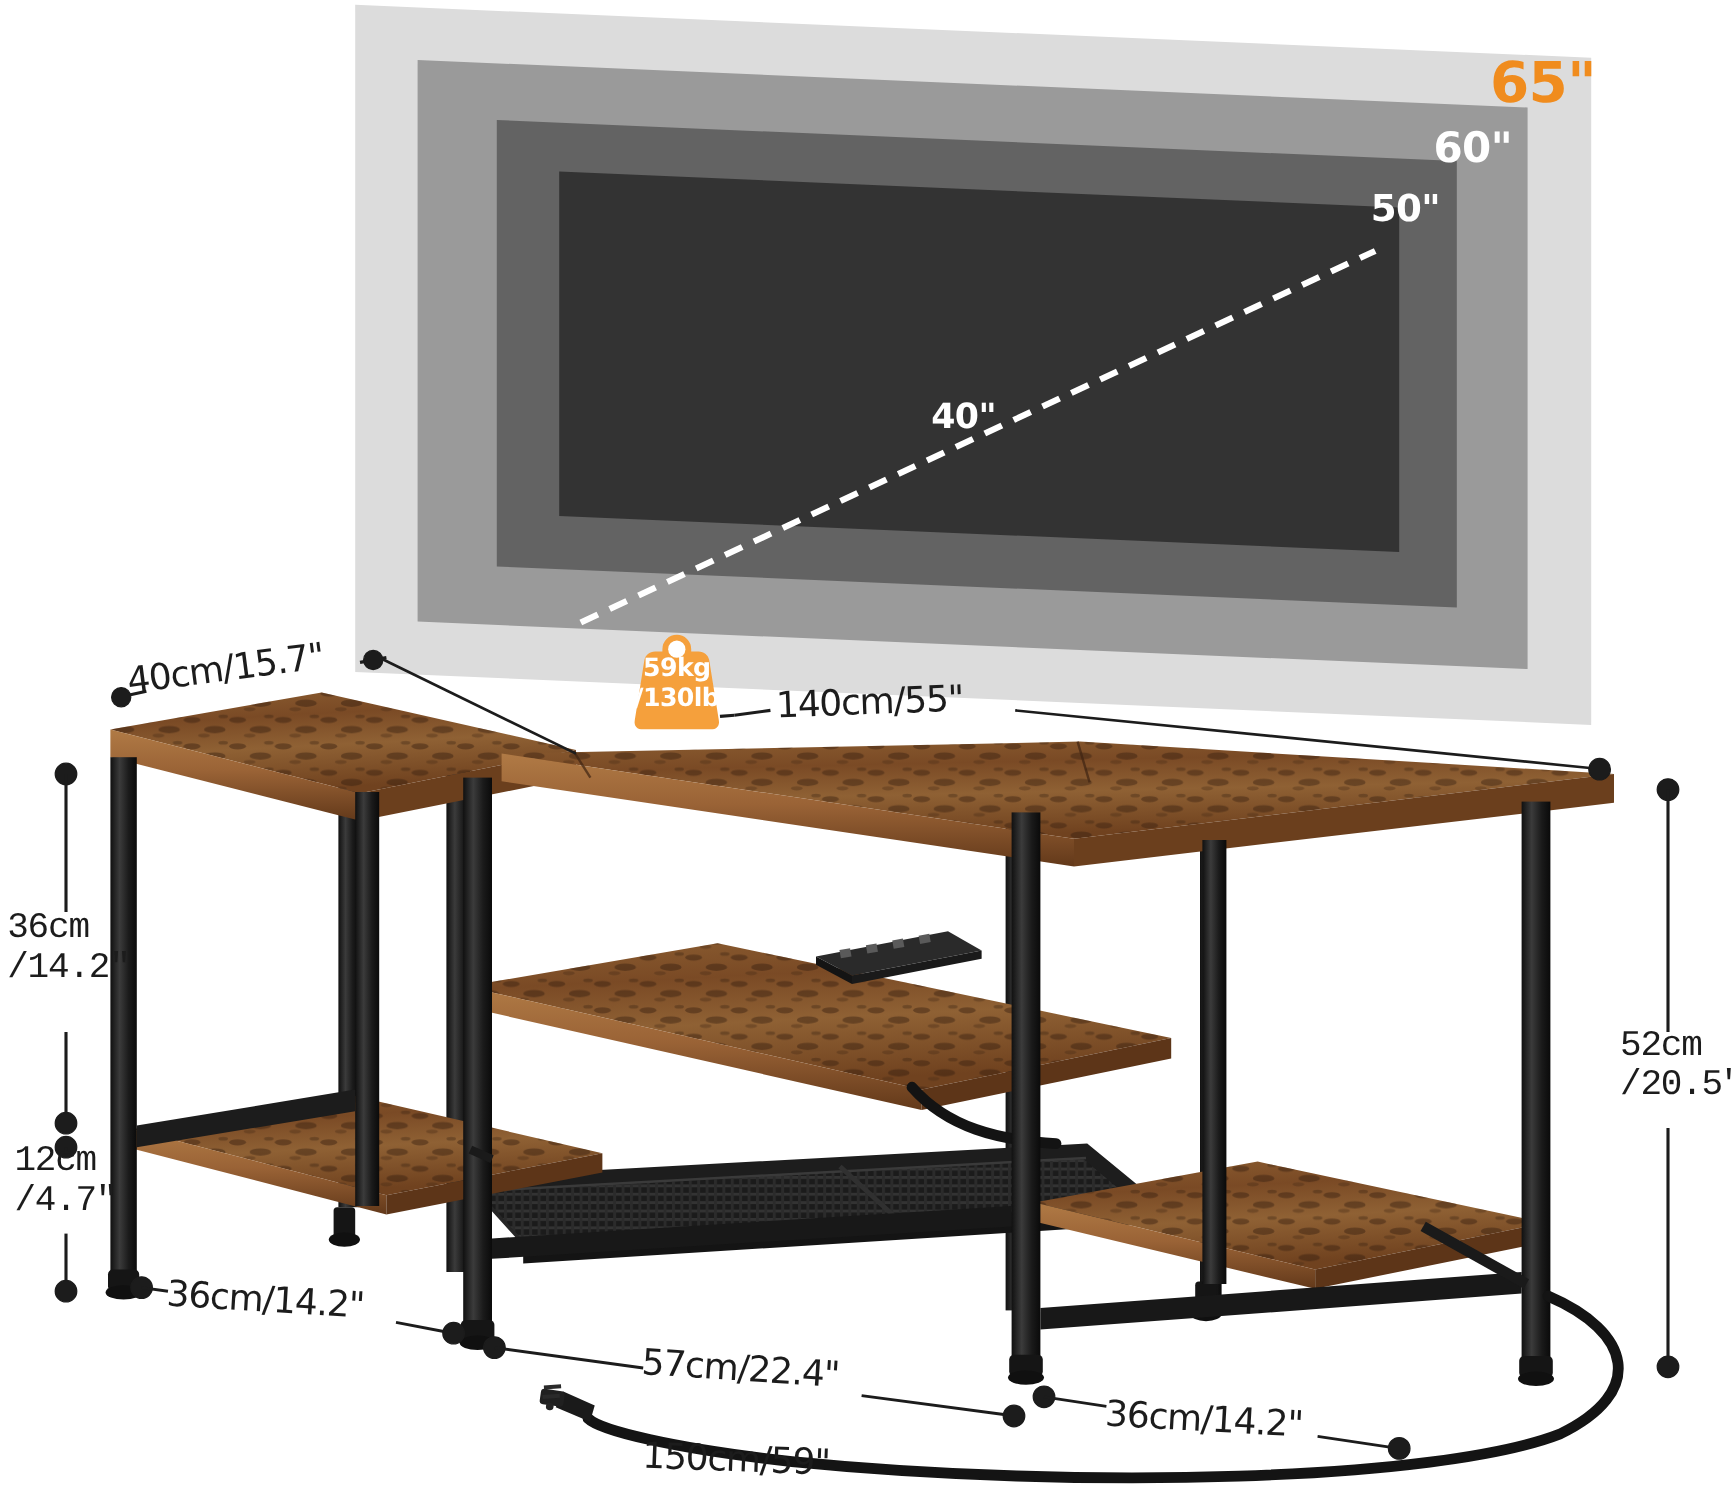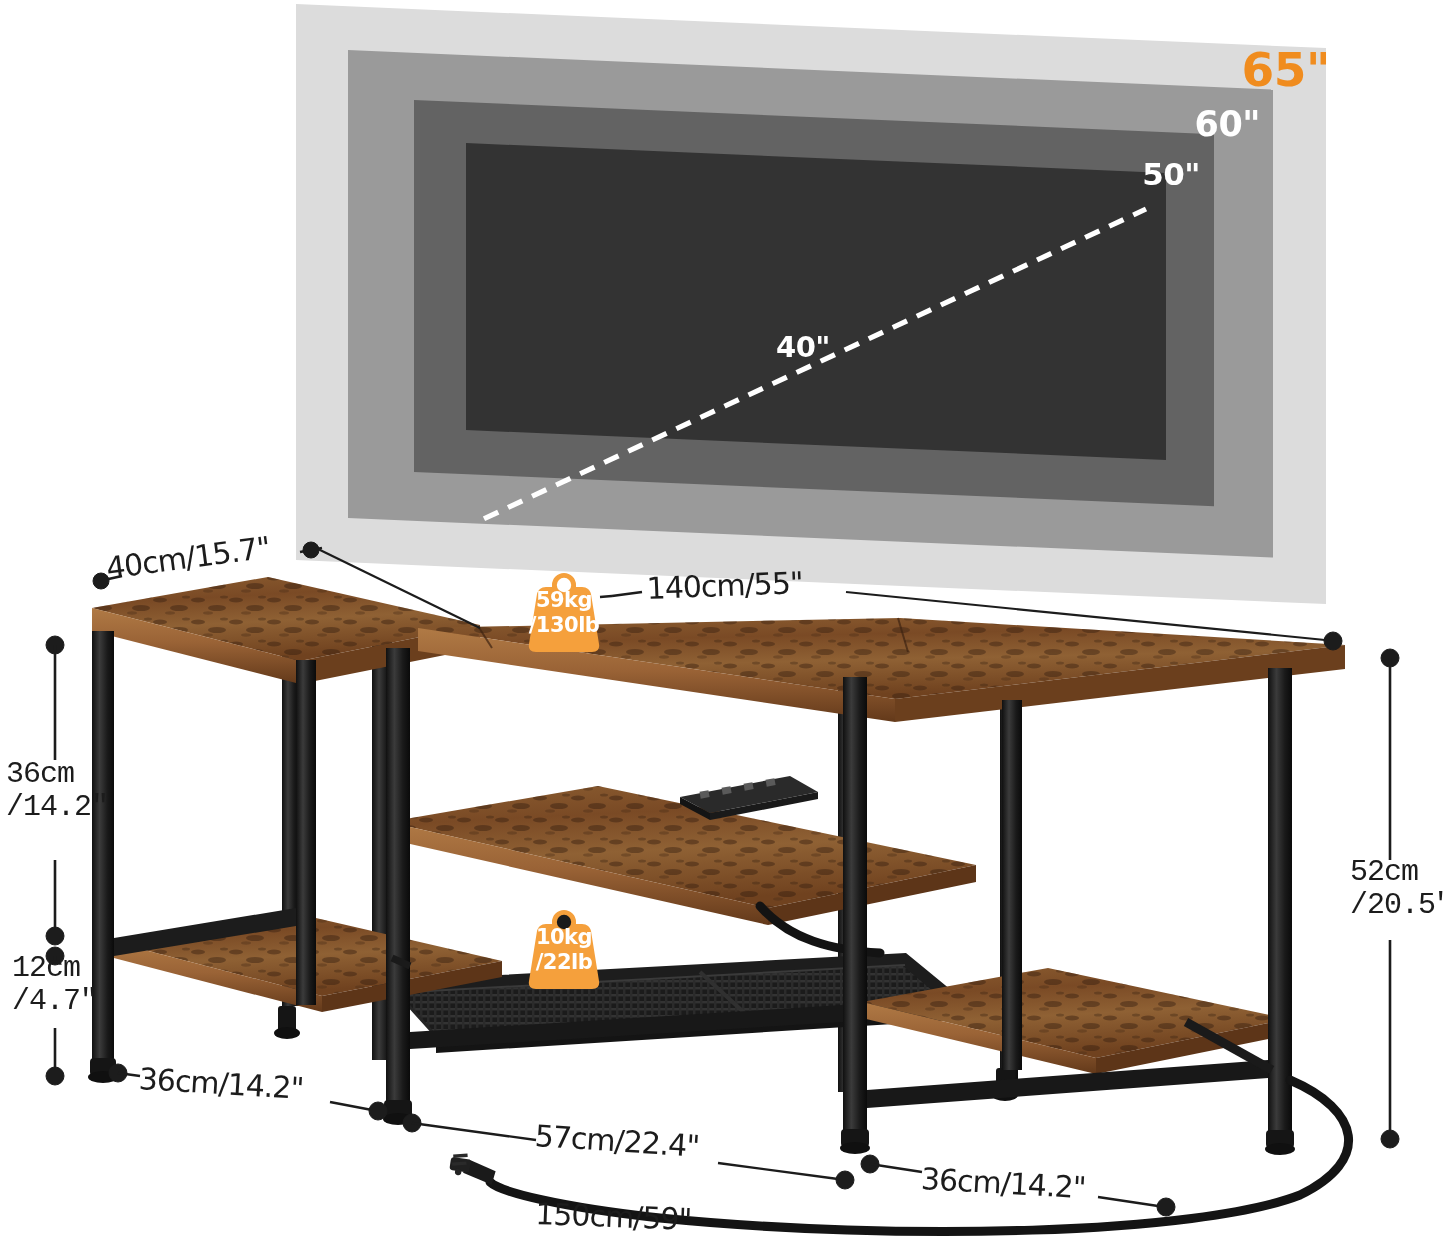--- a/index.html
+++ b/index.html
@@ -43,21 +43,21 @@
        font-family:Liberation Mono, monospace;letter-spacing:-1px;}
   .d-36v {left:6px;  top:758px;}
   .d-12v {left:12px;  top:952px;}
   .d-52v {left:1350px;top:856px;}
 
   
   .badge{position:absolute;width:92px;height:86px;}
   .badge .txt{position:absolute;left:0;top:22px;width:92px;text-align:center;
               color:#fff;font-size:21px;line-height:25px;font-weight:700;
               font-family:"DejaVu Sans",sans-serif;letter-spacing:-.5px;}
-  .b59{left:518px;top:566px;}
+  .b59{left:518px;top:522px;}
   .b10{left:518px;top:903px;}
 
   
   svg.art{position:absolute;left:0;top:0;width:1445px;height:1238px;
           pointer-events:none;}
 </style>
 </head>
 <body>
 
 <div class="stage">
@@ -294,25 +294,14 @@
       <path d="M34 19 a12 12 0 1 1 24 0 v2 h6 c5 0 8 3 9 7 l8 50 c1 5 -2 8 -7 8
                H18 c-5 0 -8 -3 -7 -8 l8 -50 c1 -4 4 -7 9 -7 h6 z" fill="#F5A03C"></path>
       <circle cx="46" cy="19" r="7.2" fill="#ffffff"></circle>
     </svg>
     <div class="txt">
       <div>59kg</div>
       <div>/130lb</div>
     </div>
   </div>
 
-  <div class="badge b10">
-    <svg viewBox="0 0 92 86" width="92" height="86">
-      <path d="M34 19 a12 12 0 1 1 24 0 v2 h6 c5 0 8 3 9 7 l8 50 c1 5 -2 8 -7 8
-               H18 c-5 0 -8 -3 -7 -8 l8 -50 c1 -4 4 -7 9 -7 h6 z" fill="#F5A03C"></path>
-      <circle cx="46" cy="19" r="7.2" fill="#1b1b1b"></circle>
-    </svg>
-    <div class="txt">
-      <div>10kg</div>
-      <div>/22lb</div>
-    </div>
-  </div>
 
 </div>
 
 </body></html>

